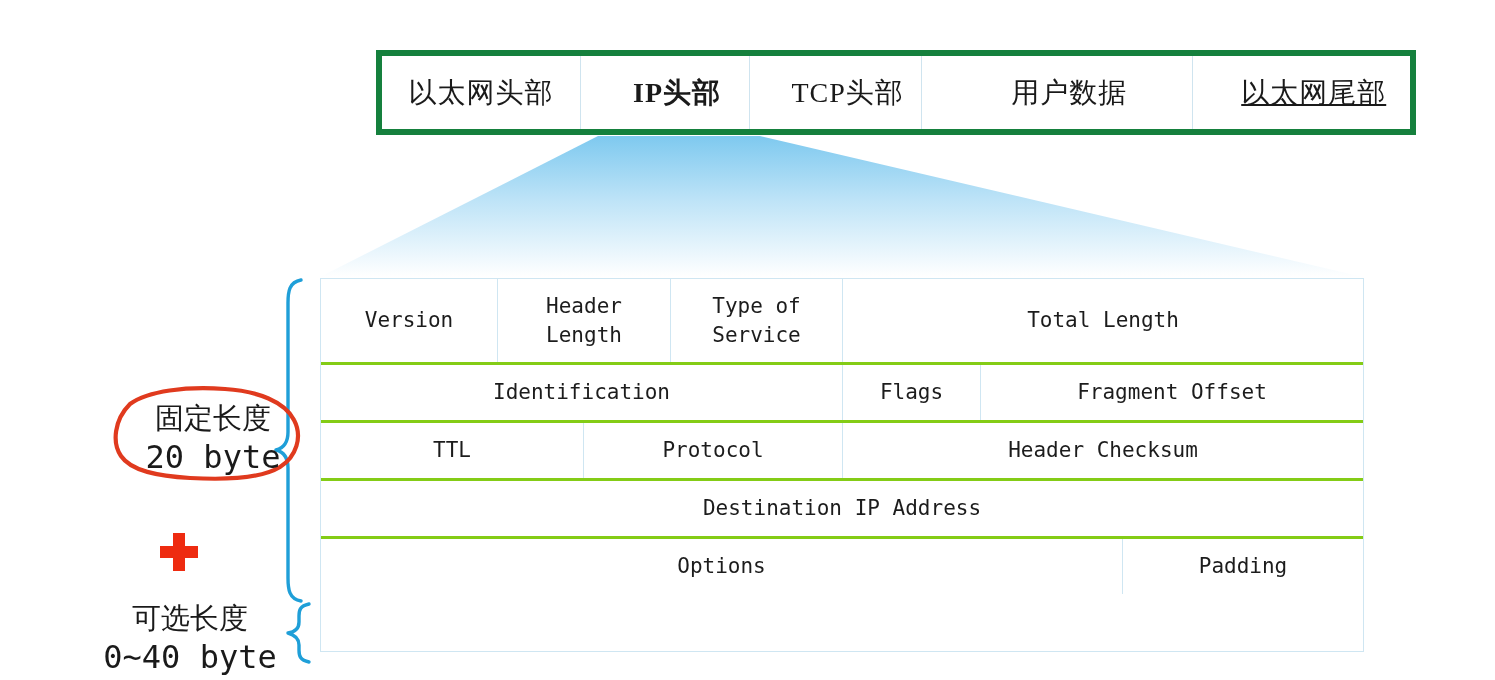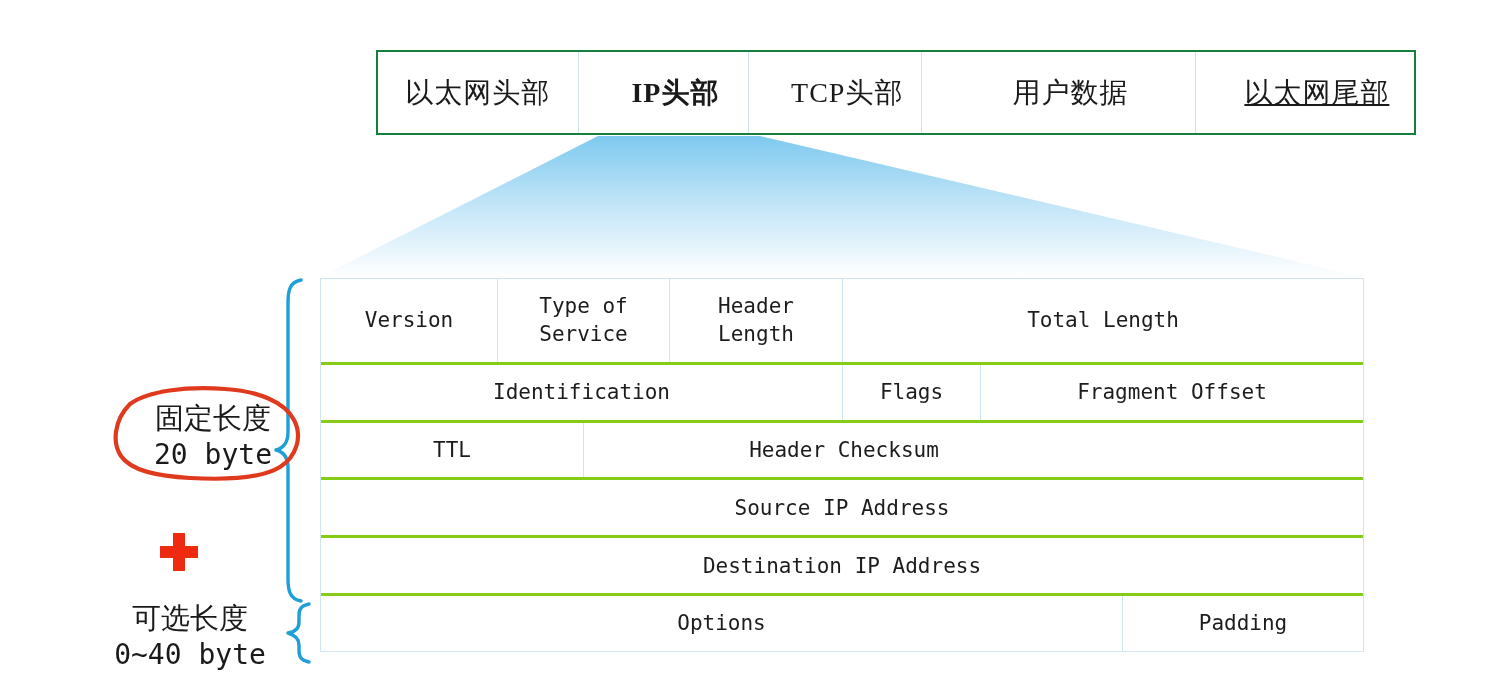--- a/index.html
+++ b/index.html
@@ -17,21 +17,21 @@
 
   
   #frame-bar {
     position: absolute;
     left: 376px;
     top: 50px;
     width: 1040px;
     height: 85px;
     display: flex;
     box-sizing: border-box;
-    border: 2px solid #15803d;
+    border: 6px solid #15803d;
     background: #ffffff;
     z-index: 5;
     gap: 24px;
   }
   .frame-cell {
     box-sizing: border-box;
     border-right: 1px solid #cfe4ef;
     display: flex;
     align-items: center;
     justify-content: center;
@@ -150,21 +150,21 @@
     top: 600px;
     width: 180px;
   }
   .label-cn {
     font-family: "Liberation Serif", "DejaVu Serif", serif;
     font-size: 29px;
     display: block;
   }
   .label-en {
     font-family: "DejaVu Sans Mono", "Liberation Mono", monospace;
-    font-size: 28px;
+    font-size: 32px;
     display: block;
     margin-top: 1px;
   }
 
   
   #plus-icon {
     position: absolute;
     left: 160px;
     top: 533px;
     width: 38px;
@@ -191,41 +191,39 @@
   <div class="frame-cell c-ip-head">IP头部</div>
   <div class="frame-cell c-tcp-head">TCP头部</div>
   <div class="frame-cell c-user-data">用户数据</div>
   <div class="frame-cell c-eth-tail">以太网尾部</div>
 </div>
 
 <div id="ip-table">
 
   <div class="ip-row r1">
     <div class="ip-cell w-version">Version</div>
+    <div class="ip-cell w-hlen">Header
+Length</div>
     <div class="ip-cell w-tos">Type of
 Service</div>
-    <div class="ip-cell w-hlen">Header
-Length</div>
     <div class="ip-cell w-totallen">Total Length</div>
   </div>
 
   <div class="ip-row r2">
     <div class="ip-cell w-ident">Identification</div>
     <div class="ip-cell w-flags">Flags</div>
     <div class="ip-cell w-fragoff">Fragment Offset</div>
   </div>
 
   <div class="ip-row r3">
     <div class="ip-cell w-ttl">TTL</div>
+    <div class="ip-cell w-proto">Protocol</div>
     <div class="ip-cell w-hchk">Header Checksum</div>
   </div>
 
-  <div class="ip-row r4">
-    <div class="ip-cell w-full">Source IP Address</div>
-  </div>
 
   <div class="ip-row r5">
     <div class="ip-cell w-full">Destination IP Address</div>
   </div>
 
   <div class="ip-row r6">
     <div class="ip-cell w-options">Options</div>
     <div class="ip-cell w-padding">Padding</div>
   </div>
 

